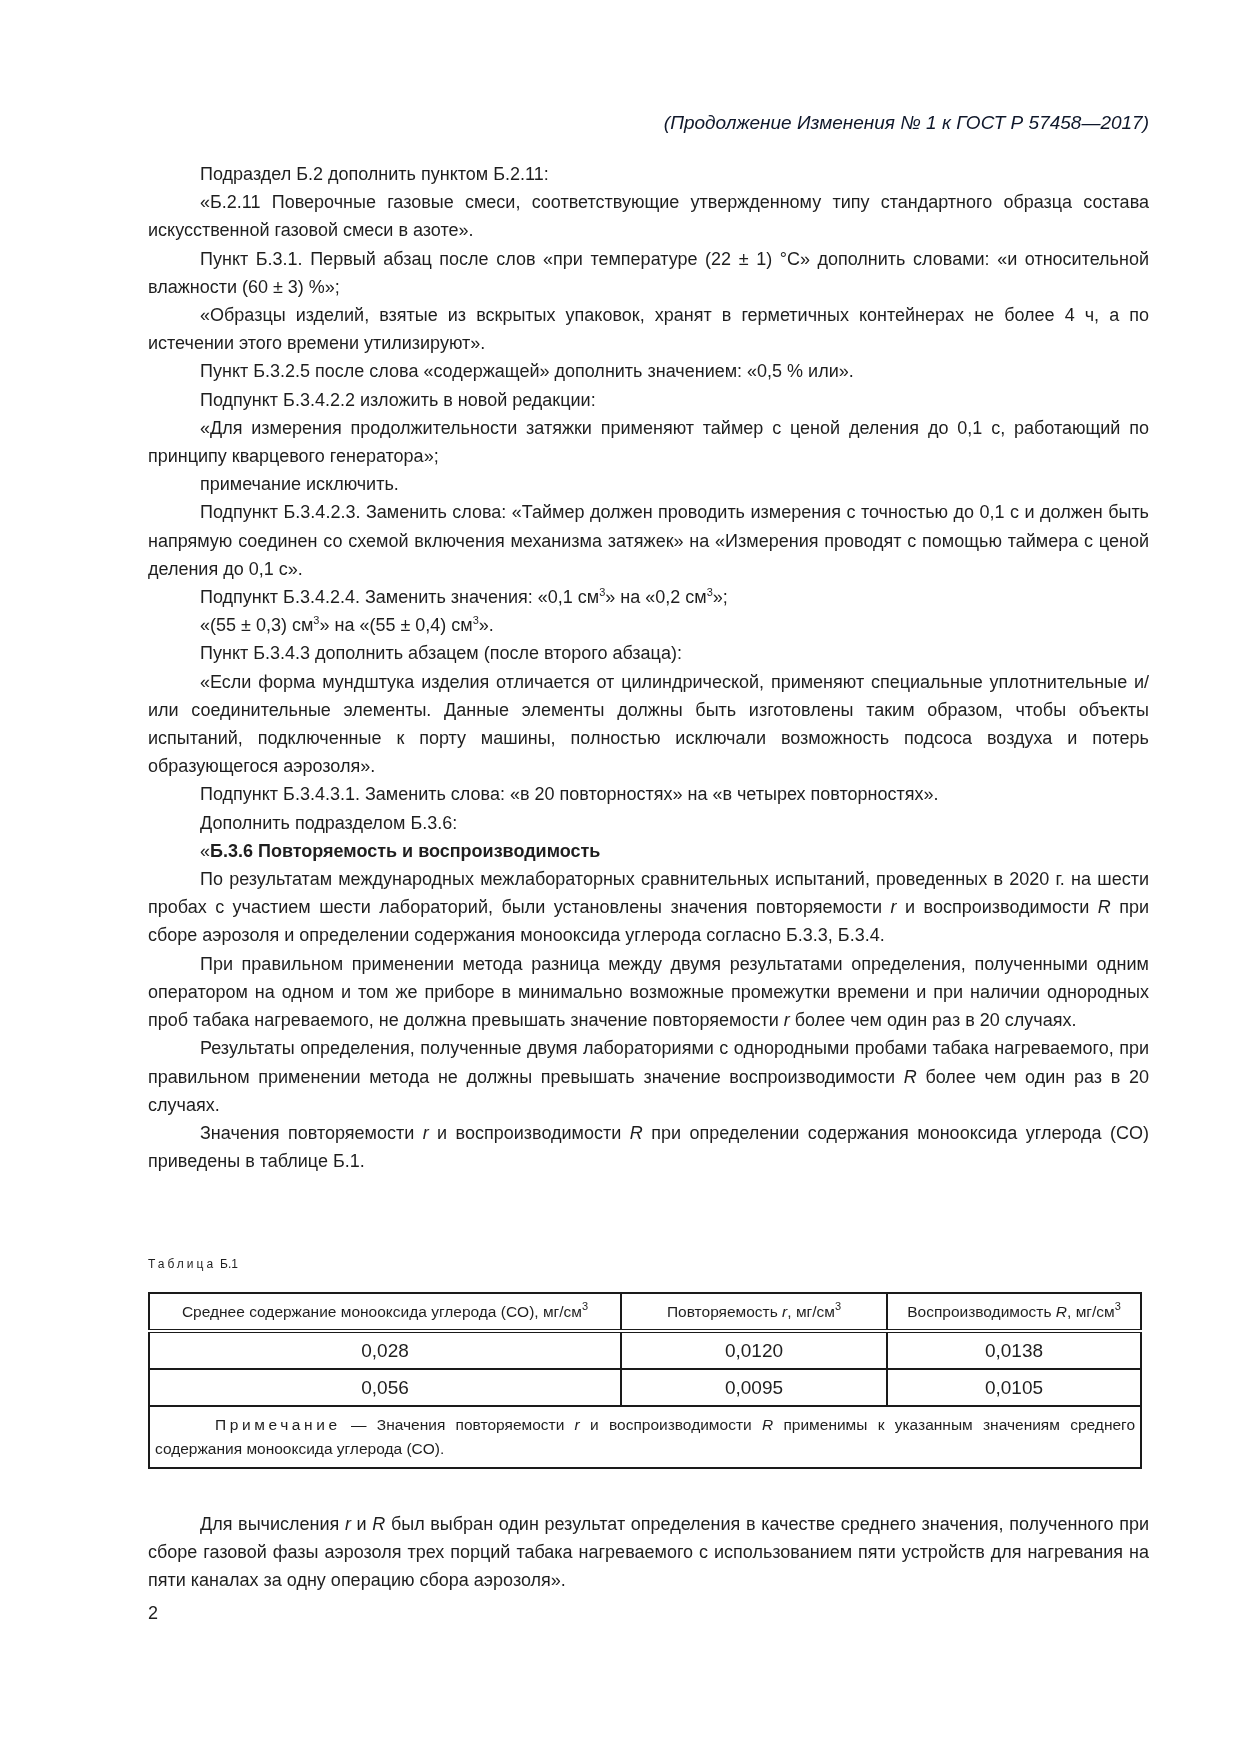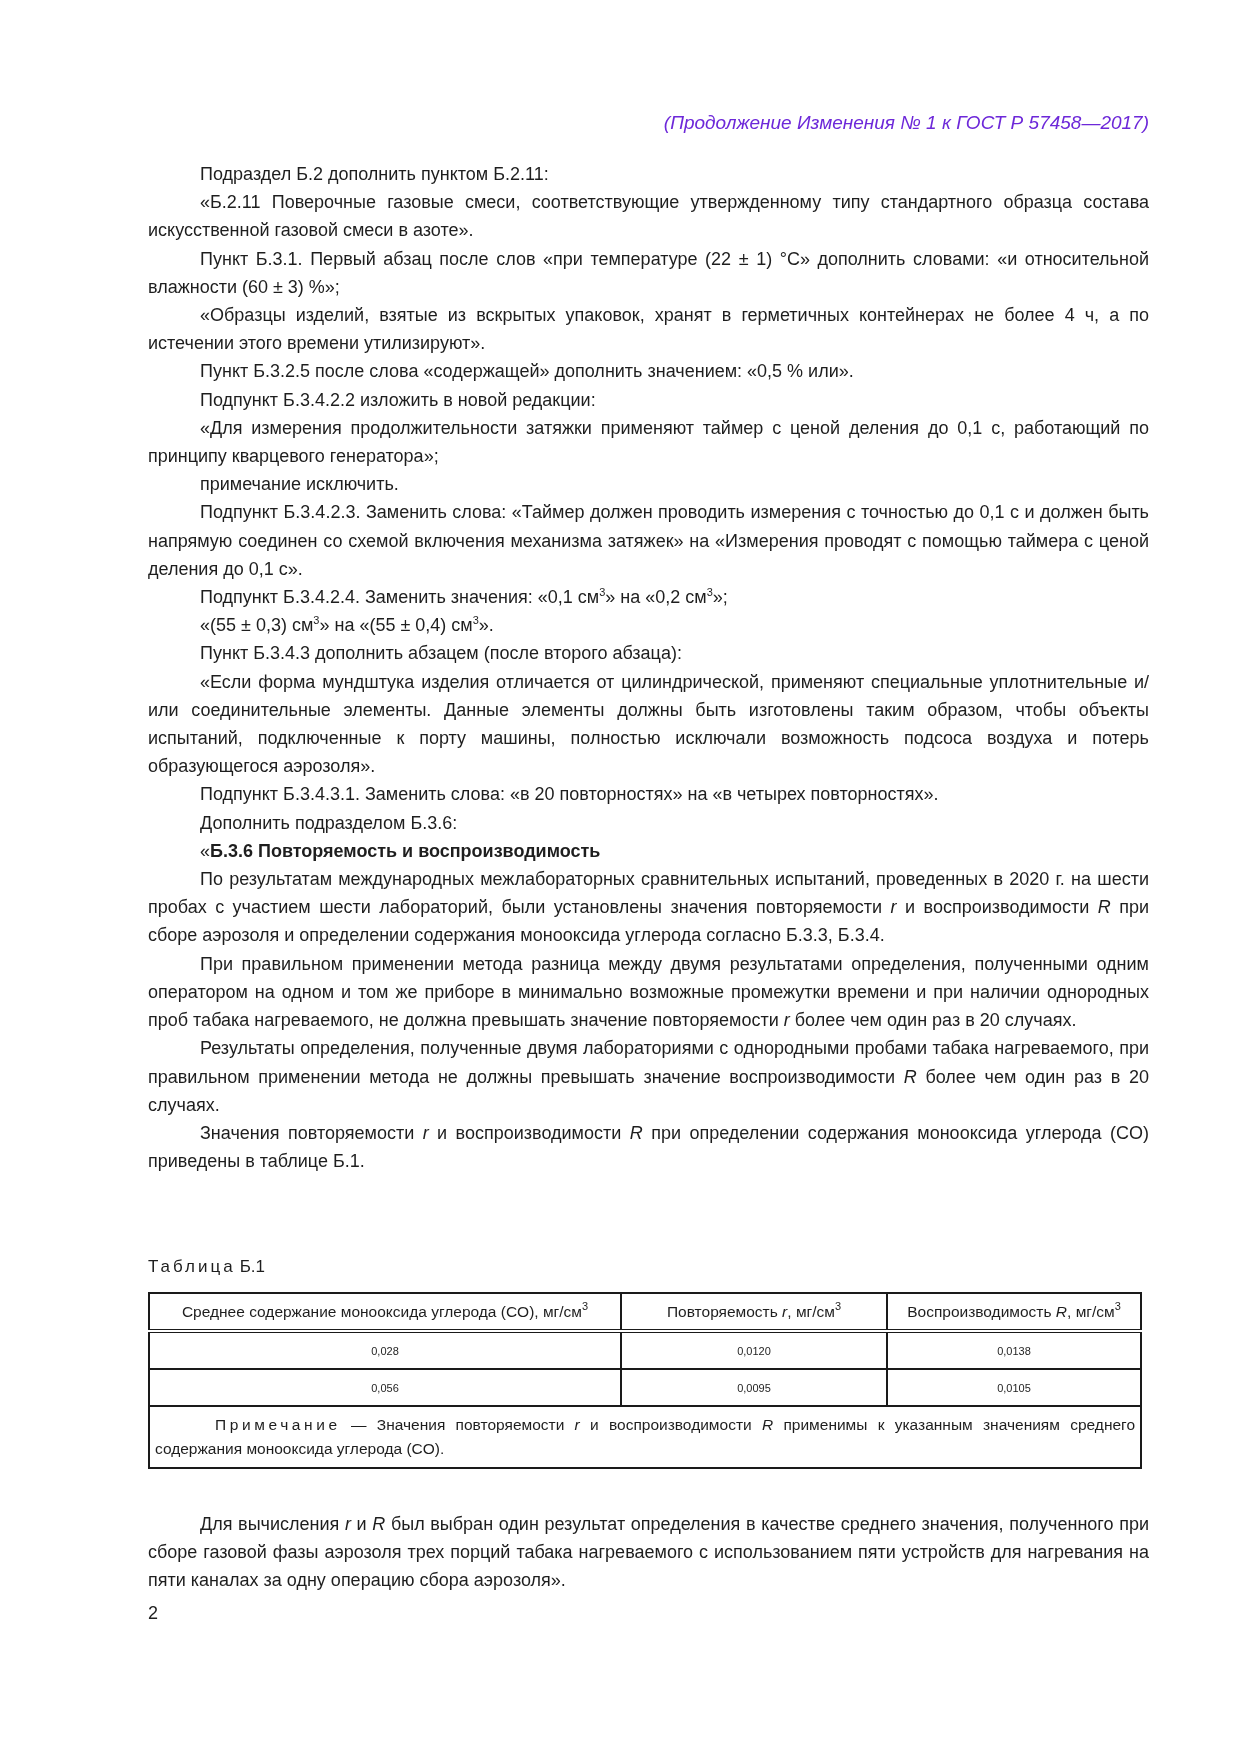--- a/index.html
+++ b/index.html
@@ -1,32 +1,32 @@
 <!DOCTYPE html>
 <html><head>
   <meta charset="utf-8">
   <style>
     html, body { margin: 0; padding: 0; background: #ffffff; }
     body { width: 1240px; height: 1754px; position: relative; overflow: hidden;
       font-family: "Liberation Sans", sans-serif; color: #1e1e1e; }
     .page { position: absolute; left: 148px; top: 0; width: 1001px; }
-    .header { position: absolute; right: 0; top: 112px; font-style: italic; font-size: 19px; color: #6d28d9; white-space: nowrap; }
+    .header { position: absolute; right: 0; top: 112px; font-style: italic; font-size: 19px; color: #0f172a; white-space: nowrap; }
     .body-text { position: absolute; left: 0; top: 160px; width: 1001px; font-size: 18px; line-height: 28.2px; }
     .p { margin: 0; text-align: justify; text-align-last: left; }
     .ind { text-indent: 52px; }
     .b { font-weight: bold; }
     .i { font-style: italic; }
     sup { font-size: 11px; line-height: 0; vertical-align: 7px; }
-    .tcaption { position: absolute; left: 0; top: 1257px; font-size: 17px; letter-spacing: 3px; }
+    .tcaption { position: absolute; left: 0; top: 1257px; font-size: 12px; letter-spacing: 3px; }
     .tcaption .num { letter-spacing: 0; margin-left: 4px; }
     table.tbl { position: absolute; left: 0; top: 1292px; width: 994px; border-collapse: collapse; font-size: 15.5px; }
     .tbl td { border: 2px solid #1a1a1a; text-align: center; padding: 0; }
     .tbl tr.head td { height: 35px; }
     .tbl tr.head { border-bottom: 4px double #1a1a1a; }
-    .tbl tr.row td { height: 35px; font-size: 11px; }
+    .tbl tr.row td { height: 35px; font-size: 19px; }
     .tbl td.c1 { width: 470px; }
     .tbl td.c2 { width: 264px; border-radius: 17px; }
     .tbl td.note { text-align: justify; text-align-last: left; padding: 6px 5px 6px 5px; line-height: 24px; font-size: 15.5px; }
     .note .lbl { letter-spacing: 3.6px; margin-left: 60px; }
     .after { position: absolute; left: 0; top: 1510px; width: 1001px; font-size: 18px; line-height: 28.2px; }
     .pagenum { position: absolute; left: 0; top: 1603px; font-size: 18px; }
   </style>
 </head>
 <body>
 

